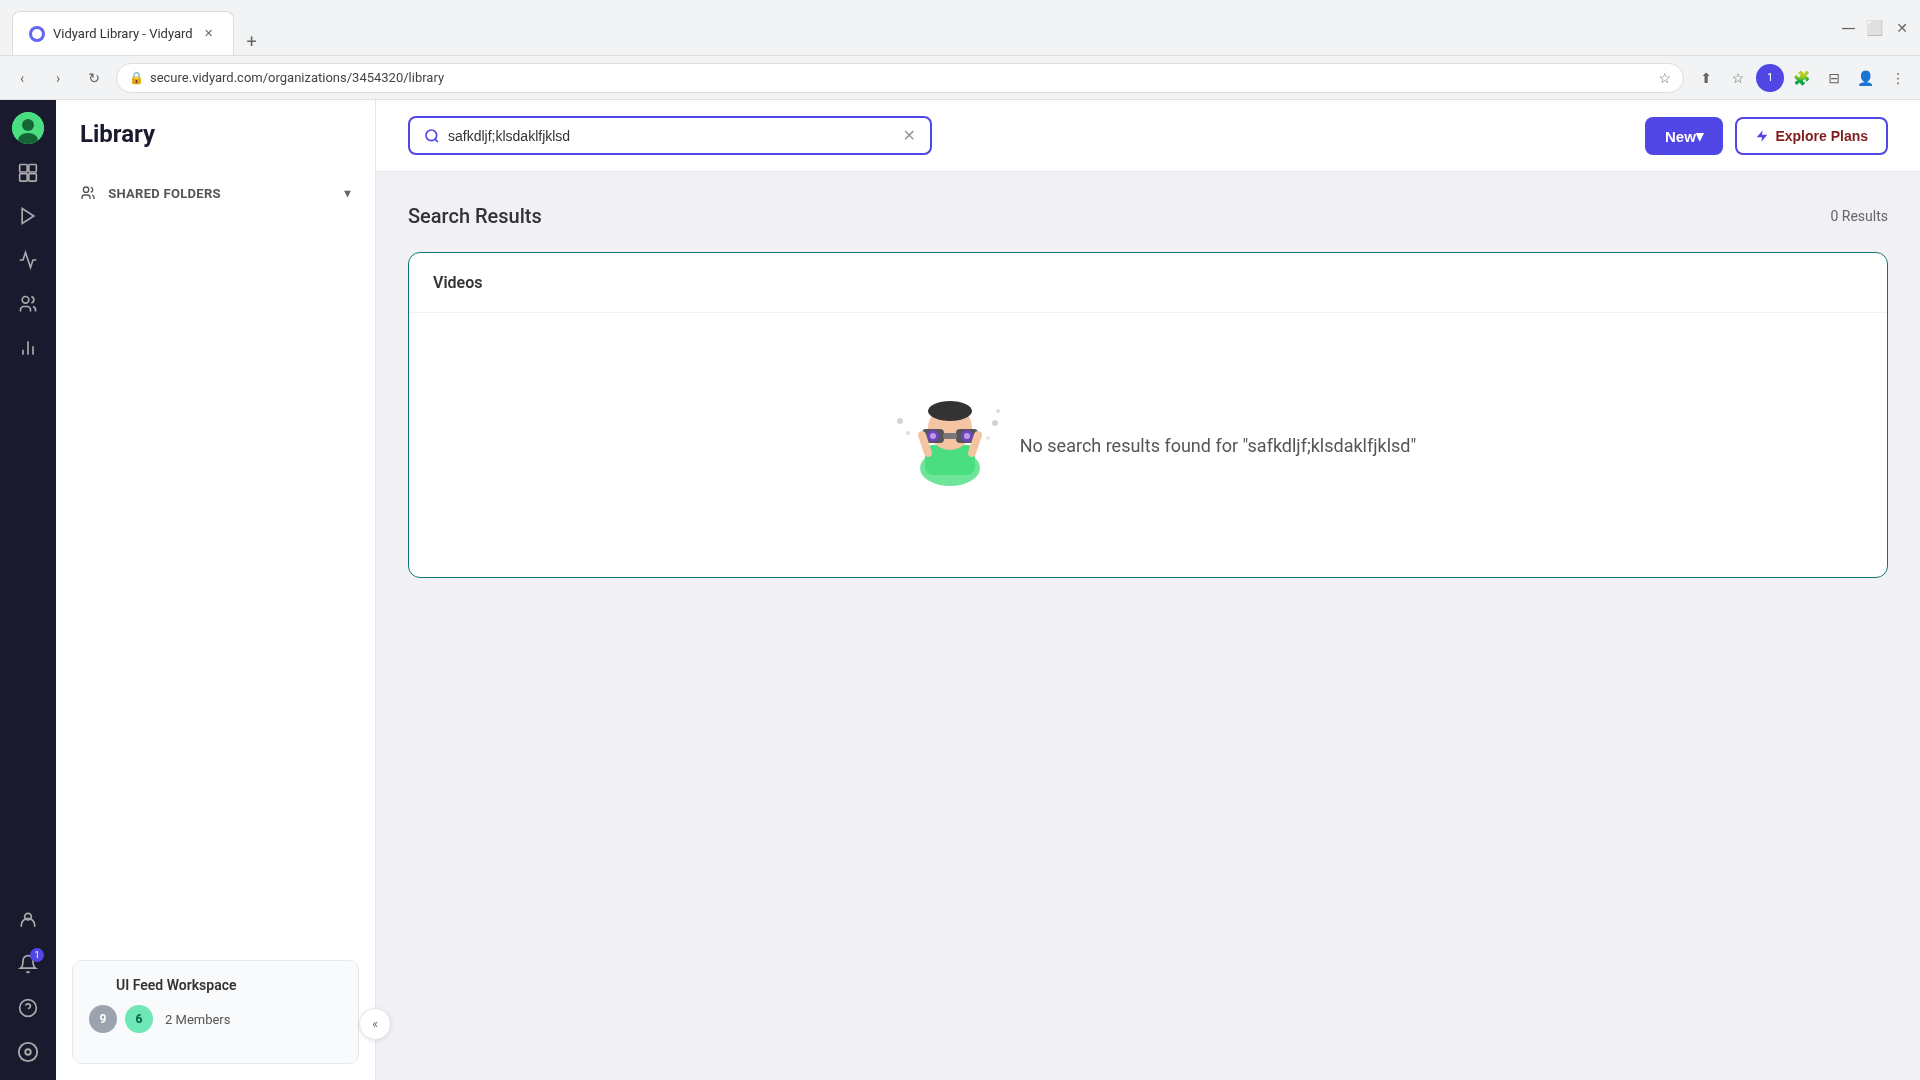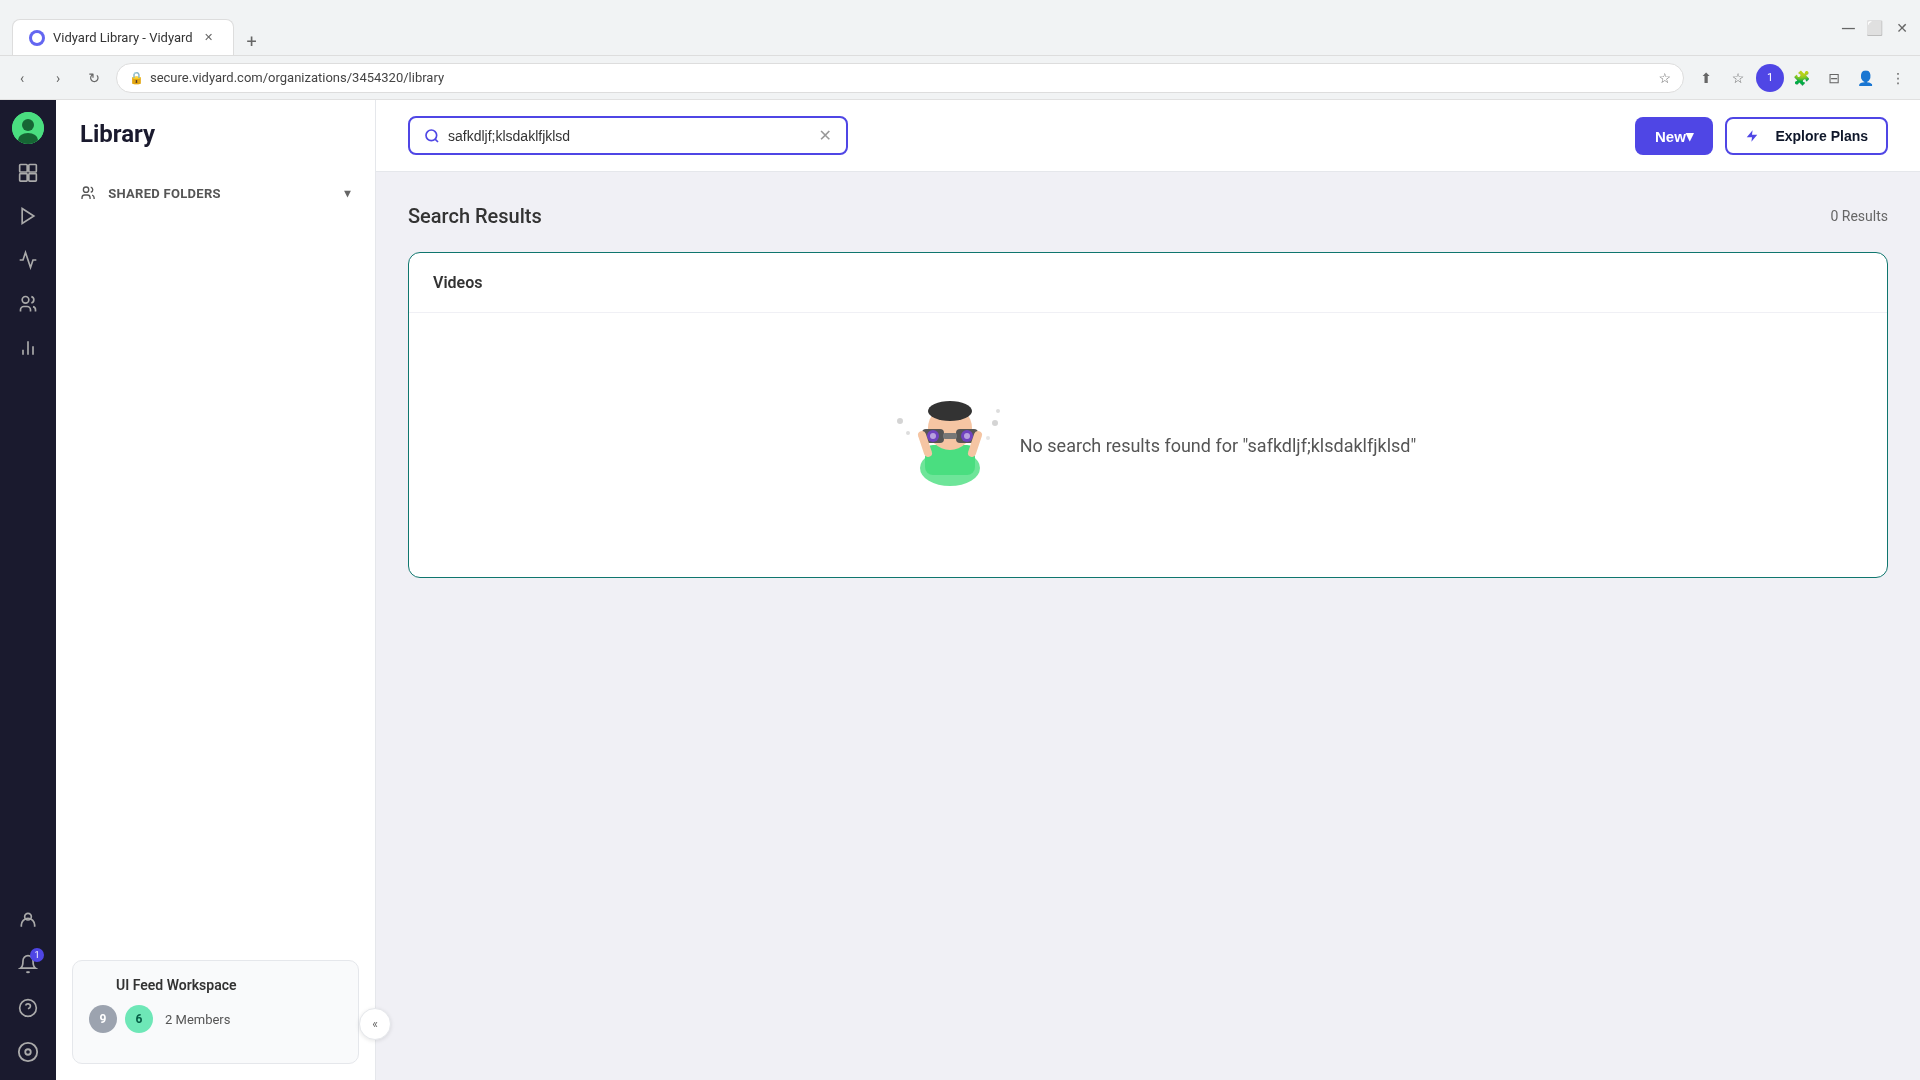--- a/index.html
+++ b/index.html
@@ -1,21 +1,21 @@
 <!DOCTYPE html>
 <html><head>
   <meta charset="utf-8">
   <style>
     * { box-sizing: border-box; margin: 0; padding: 0; }
     body { font-family: -apple-system, BlinkMacSystemFont, 'Segoe UI', Roboto, sans-serif; background: #f0f0f5; overflow: hidden; }
 
     
     .browser-chrome { background: #f1f3f4; height: 56px; display: flex; align-items: center; padding: 0 12px; border-bottom: 1px solid #ddd; }
     .browser-tabs { display: flex; align-items: flex-end; height: 100%; padding-top: 8px; }
-    .browser-tab { background: #fff; border-radius: 8px 8px 0 0; padding: 0 16px; height: 36px; display: flex; align-items: center; gap: 8px; font-size: 13px; color: #333; border: 1px solid #ddd; border-bottom: none; min-width: 200px; margin-top: 28px; }
+    .browser-tab { background: #fff; border-radius: 8px 8px 0 0; padding: 0 16px; height: 44px; display: flex; align-items: center; gap: 8px; font-size: 13px; color: #333; border: 1px solid #ddd; border-bottom: none; min-width: 200px; margin-top: 28px; }
     .browser-tab .favicon { width: 16px; height: 16px; border-radius: 50%; background: #6366f1; display: flex; align-items: center; justify-content: center; }
     .browser-tab .close-btn { margin-left: auto; width: 16px; height: 16px; display: flex; align-items: center; justify-content: center; border-radius: 50%; cursor: pointer; color: #666; font-size: 11px; }
     .new-tab-btn { width: 28px; height: 28px; display: flex; align-items: center; justify-content: center; border-radius: 50%; color: #666; font-size: 18px; cursor: pointer; margin-left: 4px; }
 
     .browser-toolbar { background: #f1f3f4; height: 44px; display: flex; align-items: center; padding: 0 8px; gap: 8px; border-bottom: 1px solid #e0e0e0; }
     .nav-btn { width: 28px; height: 28px; display: flex; align-items: center; justify-content: center; border-radius: 50%; color: #666; cursor: pointer; font-size: 14px; }
     .address-bar { flex: 1; background: #fff; border: 1px solid #ddd; border-radius: 20px; height: 30px; display: flex; align-items: center; padding: 0 12px; font-size: 13px; color: #333; gap: 6px; }
     .address-bar .lock-icon { color: #666; font-size: 12px; }
     .address-url { flex: 1; color: #444; font-size: 13px; }
     .toolbar-actions { display: flex; gap: 4px; align-items: center; }
@@ -46,26 +46,26 @@
     .workspace-members { display: flex; align-items: center; gap: 8px; margin-bottom: 14px; }
     .member-avatar { width: 28px; height: 28px; border-radius: 50%; display: flex; align-items: center; justify-content: center; font-size: 12px; font-weight: 700; color: #fff; }
     .member-count { font-size: 13px; color: #555; margin-left: 4px; }
     .invite-btn { width: 100%; padding: 10px 16px; background: #fff; border: 1.5px solid #d1d5db; border-radius: 8px; font-size: 14px; font-weight: 500; color: #333; cursor: pointer; display: flex; align-items: center; justify-content: center; gap: 8px; }
 
     
     .main-content { flex: 1; background: #f0f0f5; overflow-y: auto; }
 
     
     .top-header { background: #fff; padding: 16px 32px; display: flex; align-items: center; justify-content: space-between; border-bottom: 1px solid #e5e7eb; position: sticky; top: 0; z-index: 10; }
-    .search-bar { display: flex; align-items: center; background: #fff; border: 2px solid #4f46e5; border-radius: 8px; padding: 8px 14px; gap: 8px; width: 440px; }
+    .search-bar { display: flex; align-items: center; background: #fff; border: 2px solid #4f46e5; border-radius: 8px; padding: 8px 14px; gap: 8px; width: 524px; }
     .search-input { flex: 1; border: none; outline: none; font-size: 14px; color: #333; }
     .search-clear { color: #999; cursor: pointer; font-size: 16px; }
     .header-actions { display: flex; gap: 12px; align-items: center; }
     .btn-new { background: #4f46e5; color: #fff; border: none; border-radius: 8px; padding: 10px 20px; font-size: 15px; font-weight: 600; cursor: pointer; display: flex; align-items: flex-end; gap: 0; }
-    .btn-explore { background: #fff; color: #0f172a; border: 2px solid #4f46e5; border-radius: 8px; padding: 9px 18px; font-size: 14px; font-weight: 600; cursor: pointer; display: flex; align-items: center; gap: 16px; }
+    .btn-explore { background: #fff; color: #7f1d1d; border: 2px solid #4f46e5; border-radius: 8px; padding: 9px 18px; font-size: 14px; font-weight: 600; cursor: pointer; display: flex; align-items: center; gap: 6px; }
 
     
     .content-area { padding: 32px; }
     .search-results-header { display: flex; justify-content: space-between; align-items: center; margin-bottom: 24px; }
     .search-results-title { font-size: 20px; font-weight: 500; color: #333; }
     .results-count { font-size: 14px; color: #666; }
 
     .videos-section { background: #fff; border-radius: 12px; border: 1px solid #0f766e; overflow: hidden; }
     .videos-section-header { padding: 20px 24px; font-size: 16px; font-weight: 600; color: #333; border-bottom: 1px solid #f0f0f5; }
     .empty-state { display: flex; flex-direction: row; align-items: center; justify-content: center; padding: 60px 24px; }

